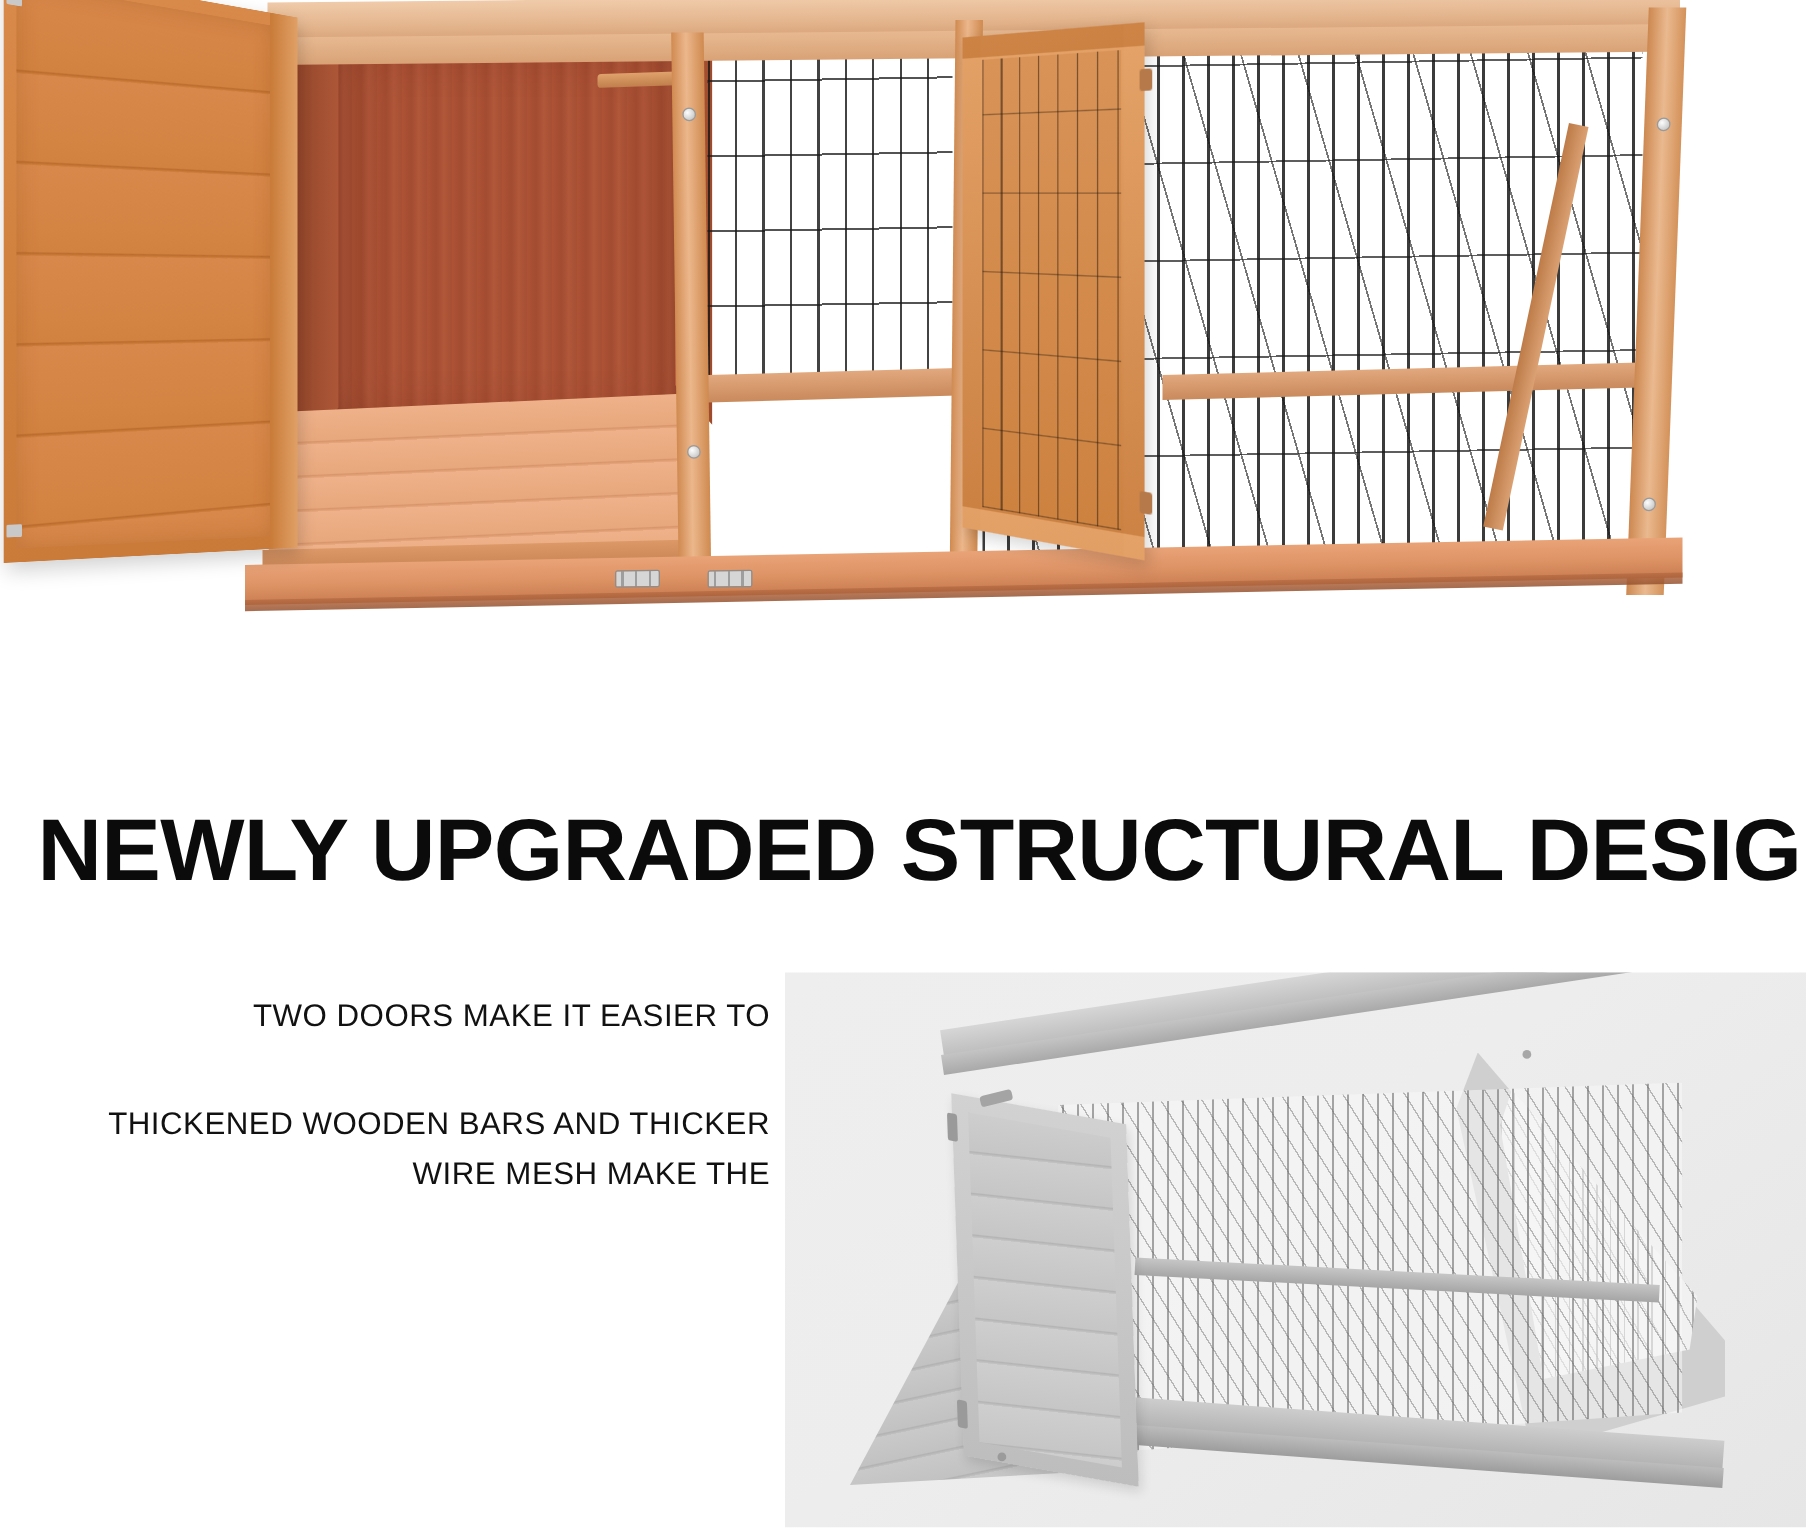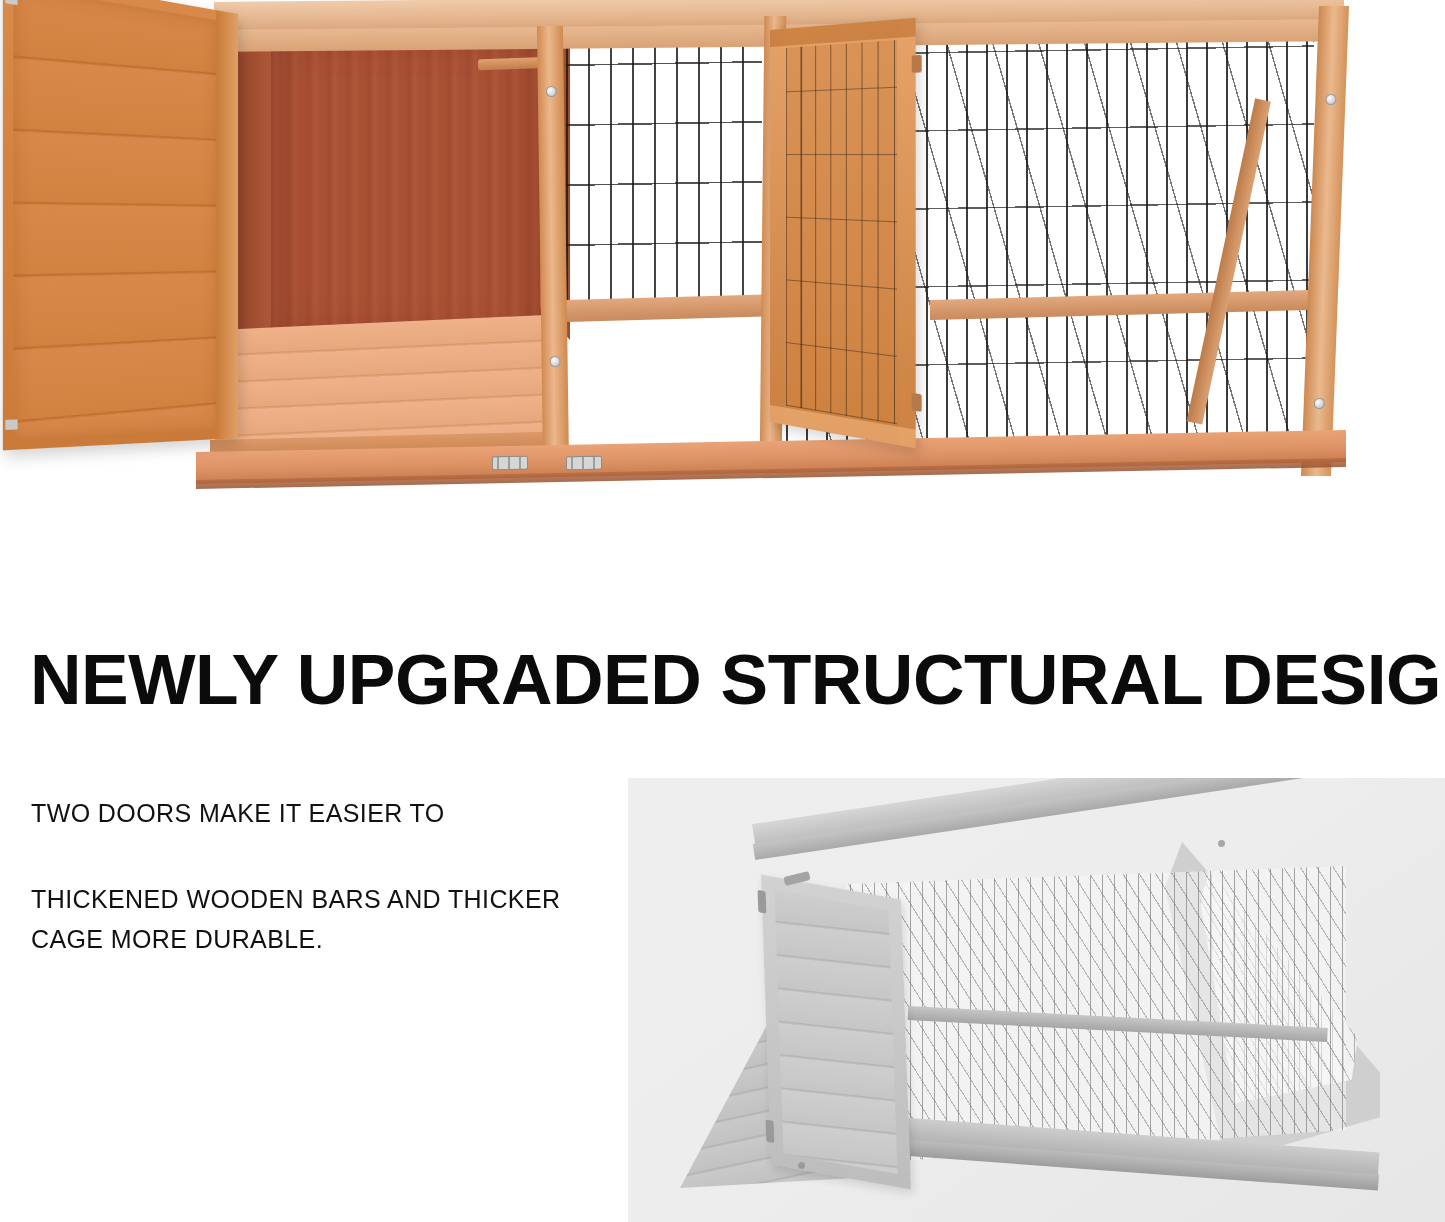--- a/index.html
+++ b/index.html
@@ -117,21 +117,21 @@
      letter-spacing:-0.5px;white-space:nowrap;
      transform:scaleX(1.02);transform-origin:left center;
      font-family:"Liberation Sans","DejaVu Sans",sans-serif;}
 
   
   #copy{position:absolute;left:31px;top:793px;width:585px;}
   .para{color:#111111;font-size:25px;line-height:40px;font-weight:400;
         letter-spacing:.4px;margin:0 0 46px 0;
         font-family:"Liberation Sans","DejaVu Sans",sans-serif;}
   .para:last-child{margin-bottom:12px;}
-  .para .ln{display:block;}
+  .para .ln{display:block;text-align:right;}
 
   
   #greyPhoto{position:absolute;left:628px;top:778px;width:817px;height:444px;
      background:linear-gradient(145deg,#eeeeee 0%,#ededed 45%,#e6e6e6 100%);overflow:hidden;}
 
   
   .gFrame{position:absolute;left:30px;top:32px;width:740px;height:380px;}
   
   .gWallL{position:absolute;left:22px;top:86px;width:205px;height:292px;
      background:repeating-linear-gradient(168deg,#c9c9c9 0px,#c2c2c2 20px,#b2b2b2 21px,#c2c2c2 23px);
@@ -233,21 +233,21 @@
 <h1 id="headline">NEWLY UPGRADED STRUCTURAL DESIGN</h1>
 
 <div id="copy">
 
   <p class="para">
     <span class="ln">TWO DOORS MAKE IT EASIER TO</span>
   </p>
 
   <p class="para">
     <span class="ln">THICKENED WOODEN BARS AND THICKER</span>
-    <span class="ln">CAGE MORE DURABLE.</span>
+    <span class="ln">WIRE MESH MAKE THE</span>
   </p>
 </div>
 
 <div id="greyPhoto">
   <div class="gFrame">
 
     <div class="gWallR"></div>
     <div class="gWallRHole"></div>
 
     <div class="gMeshFace"></div>

